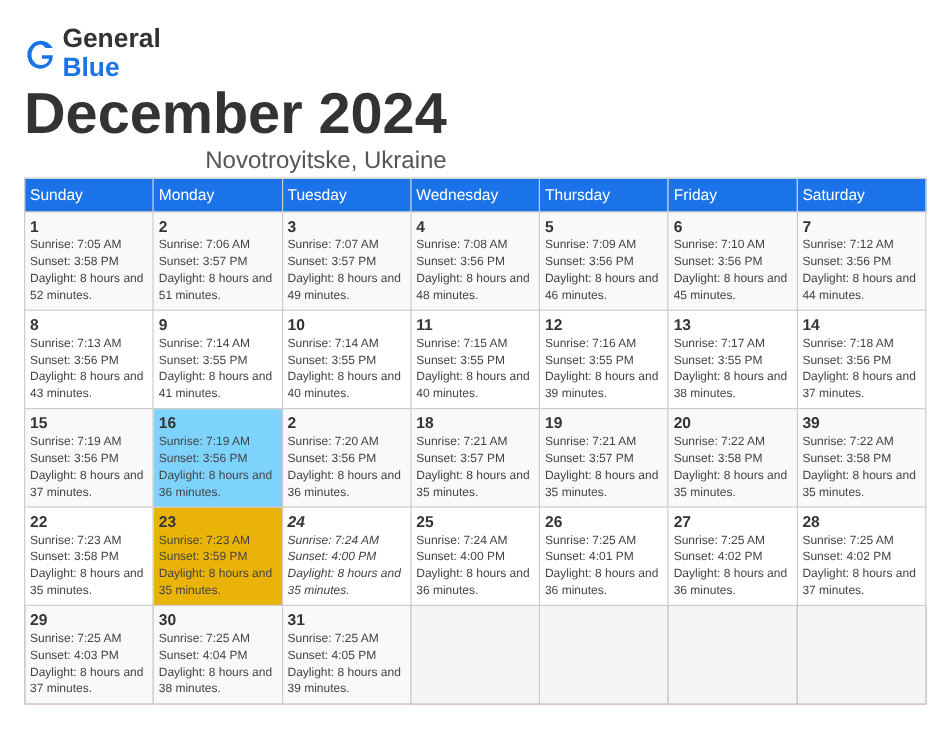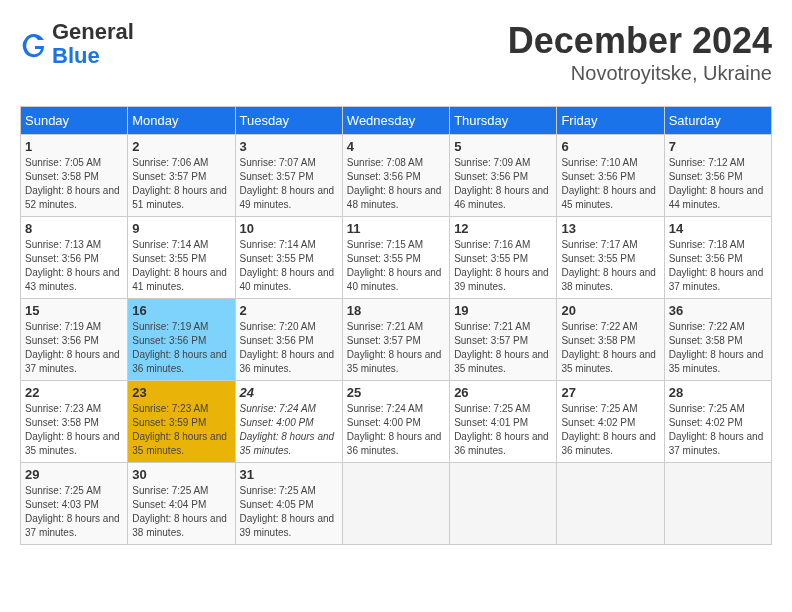--- a/index.html
+++ b/index.html
@@ -7,21 +7,22 @@
       font-family: Arial, sans-serif;
       background: #fff;
       width: 792px;
       min-height: 612px;
       padding: 20px;
     }
     .header {
       display: flex;
       justify-content: space-between;
       align-items: flex-start;
-      margin-bottom: 21px;
+      margin-bottom: 2px;
+      flex-direction: column;
     }
     .logo {
       display: flex;
       align-items: center;
     }
     .logo-text {
       font-size: 22px;
       font-weight: bold;
       color: #333;
       line-height: 1.1;
@@ -31,21 +32,21 @@
     }
     .logo-icon {
       width: 28px;
       height: 28px;
       margin-right: 4px;
     }
     .title-block {
       text-align: right;
     }
     .month-title {
-      font-size: 36px;
+      font-size: 48px;
       font-weight: bold;
       color: #333;
     }
     .location {
       font-size: 20px;
       color: #555;
     }
     .calendar {
       width: 100%;
       border-collapse: collapse;
@@ -282,21 +283,21 @@
       </td>
         <td style="background: rgb(249, 249, 249);">
         <span class="day-num">20</span>
         <div class="day-info">
           Sunrise: 7:22 AM<br>
           Sunset: 3:58 PM<br>
           Daylight: 8 hours and 35 minutes.
         </div>
       </td>
         <td style="background: rgb(249, 249, 249);">
-        <span class="day-num">36</span>
+        <span class="day-num">39</span>
         <div class="day-info">
           Sunrise: 7:22 AM<br>
           Sunset: 3:58 PM<br>
           Daylight: 8 hours and 35 minutes.
         </div>
       </td>
       </tr>
       <tr style="background: rgb(255, 255, 255);">
         <td style="background: rgb(255, 255, 255);">
         <span class="day-num">22</span>

